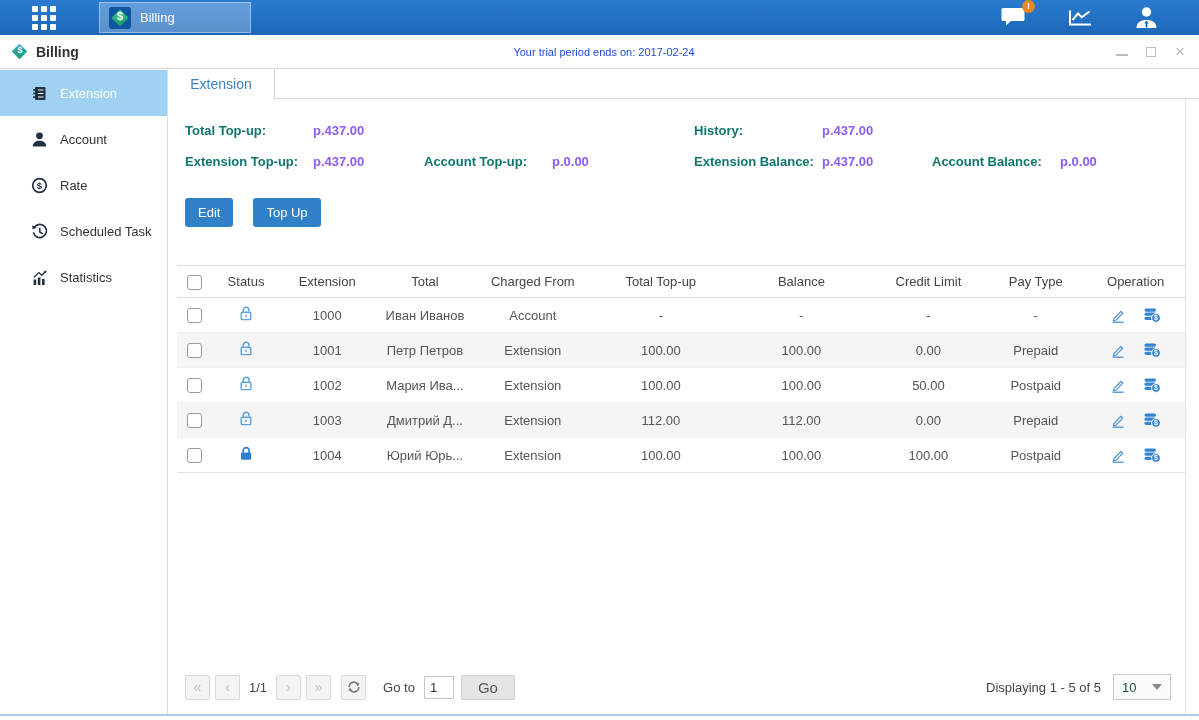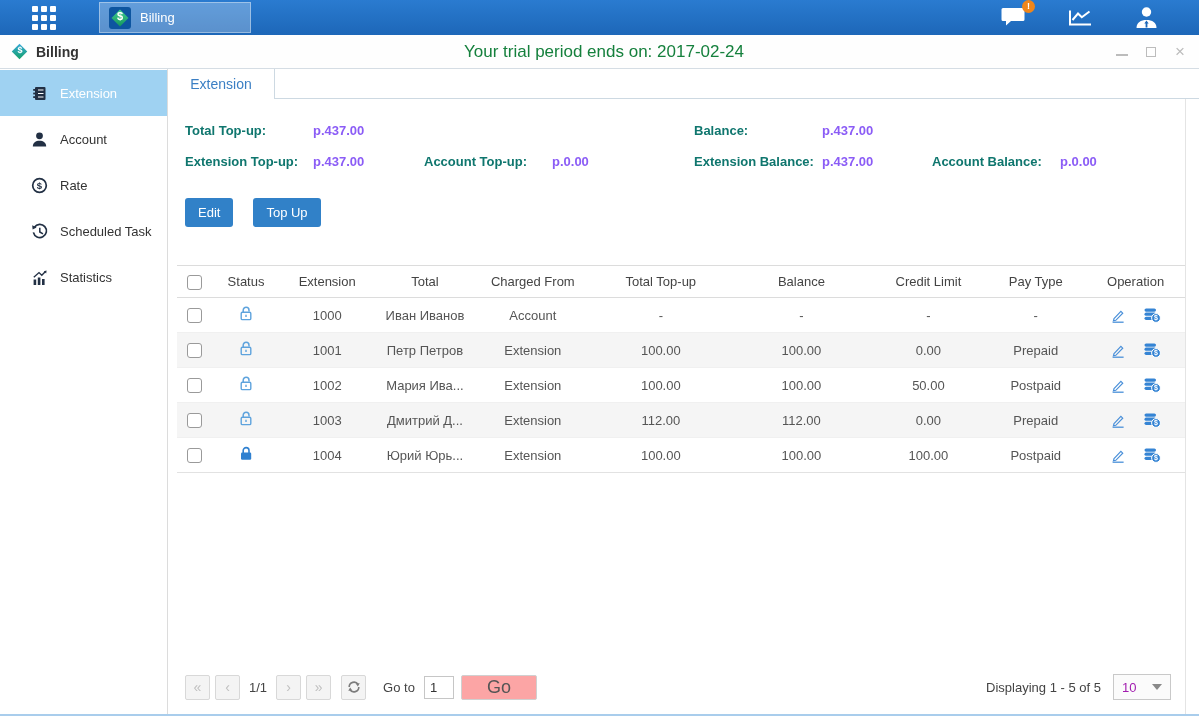--- a/index.html
+++ b/index.html
@@ -19,21 +19,21 @@
   .topbar-spacer { flex:1; }
   .topbar-ic { position:relative; margin-right:40px; cursor:pointer; display:flex; }
   .badge { position:absolute; top:-6px; right:-8px; width:13px; height:13px; background:#ee861c; border-radius:50%; color:#fff; font-size:9px; font-weight:bold; text-align:center; line-height:13px; }
 
   
   .titlebar { height:34px; flex:0 0 34px; background:#fefefe; border-bottom:1px solid #d5dde4; display:flex; align-items:center; position:relative; }
   .title-icon { margin-left:12px; width:16px; height:16px; position:relative; }
   .title-icon .diamond { position:absolute; left:2px; top:2px; width:11px; height:11px; transform:rotate(45deg); background:linear-gradient(135deg,#35a7d8,#16a26a); }
   .title-icon .dollar { position:absolute; left:0; top:1px; width:16px; text-align:center; color:#fff; font-size:9px; font-weight:bold; }
   .title-text { margin-left:8px; font-size:14px; font-weight:bold; color:#333; }
-  .trial-msg { position:absolute; left:0; right:0; text-align:center; color:#15803d; font-size:17px;padding-left:9px; }
+  .trial-msg { position:absolute; left:0; right:0; text-align:center; color:#1d4ed8; font-size:11px;padding-left:9px; }
   .win-controls { position:absolute; right:12px; display:flex; align-items:center; gap:15px; }
   .wc { color:#bcbcbc; cursor:pointer; display:flex; align-items:center; justify-content:center; width:14px; height:14px; font-size:14px; }
   .wc-min { width:12px; height:2px; background:#bcbcbc; margin-top:6px; }
   .wc-max { width:10px; height:10px; border:1.5px solid #bcbcbc; }
 
   
   .main { flex:1; display:flex; overflow:hidden; }
   .sidebar { width:168px; flex:0 0 168px; border-right:1px solid #dcdcdc; padding-top:1px; }
   .side-item { height:46px; display:flex; align-items:center; padding-left:30px; font-size:13px; color:#333; cursor:pointer; }
   .side-item .ic { width:18px; height:18px; margin-right:12px; flex:0 0 18px; display:flex; align-items:center; justify-content:center; }
@@ -61,24 +61,24 @@
   tbody tr:nth-child(even) { background:#f5f5f5; }
   tbody tr:last-child td { border-bottom:1px solid #e2e2e2; }
   .cb { appearance:none; -webkit-appearance:none; width:15px; height:15px; border:1px solid #9a9a9a; border-radius:3px; background:#fff; cursor:pointer; vertical-align:middle; }
   .op-ic { display:inline-flex; margin:0 7px; cursor:pointer; vertical-align:middle; }
 
   .pagination { margin-top:auto; display:flex; align-items:center; padding:0 0 14px 8px; }
   .pg-btn { width:25px; height:25px; background:#f4f4f4; border:1px solid #d8d8d8; border-radius:2px; color:#c0c0c0; font-size:14px; display:flex; align-items:center; justify-content:center; margin-right:5px; cursor:pointer; }
   .pg-info { margin:0 9px 0 4px; font-size:13px; color:#444; }
   .goto-lbl { margin:0 9px 0 12px; font-size:13px; color:#444; }
   .goto-input { width:30px; height:23px; border:1px solid #c6c6c6; font-size:13px; font-family:inherit; padding-left:5px; color:#333; }
-  .go-btn { margin-left:7px; height:25px; padding:0 25px; background:#fca5a5; border:1px solid #d0d0d0; border-radius:2px; font-size:18px; font-family:inherit; color:#555; cursor:pointer; }
+  .go-btn { margin-left:7px; height:25px; padding:0 16px; background:#e5e5e5; border:1px solid #d0d0d0; border-radius:2px; font-size:15px; font-family:inherit; color:#555; cursor:pointer; }
   .pg-spacer { flex:1; }
   .displaying { font-size:13px; color:#444; margin-right:12px; }
-  .page-size { width:58px; height:26px; background:#fbfbfb; border:1px solid #c9c9c9; display:flex; align-items:center; justify-content:space-between; padding:0 8px; font-size:13px; color:#a21caf; cursor:pointer; margin-right:14px; }
+  .page-size { width:58px; height:26px; background:#fbfbfb; border:1px solid #c9c9c9; display:flex; align-items:center; justify-content:space-between; padding:0 8px; font-size:13px; color:#14532d; cursor:pointer; margin-right:14px; }
   .caret { width:0; height:0; border-left:5px solid transparent; border-right:5px solid transparent; border-top:6px solid #8a8a8a; }
 </style>
 </head>
 <body>
 
 <div class="app">
 
   <div class="topbar">
     <div class="grid-icon">
       <span></span>
@@ -207,21 +207,21 @@
       <div class="inner">
 
         <div class="summary">
           <div class="sum-row">
             <div class="pair">
                 <span class="lbl">Total Top-up:</span>
                 <span class="val">p.437.00</span>
               </div>
             <div class="pair"></div>
             <div class="pair">
-                <span class="lbl">Balance:</span>
+                <span class="lbl">History:</span>
                 <span class="val">p.437.00</span>
               </div>
             <div class="pair"></div>
           </div>
           <div class="sum-row">
             <div class="pair">
                 <span class="lbl">Extension Top-up:</span>
                 <span class="val">p.437.00</span>
               </div>
             <div class="pair">

